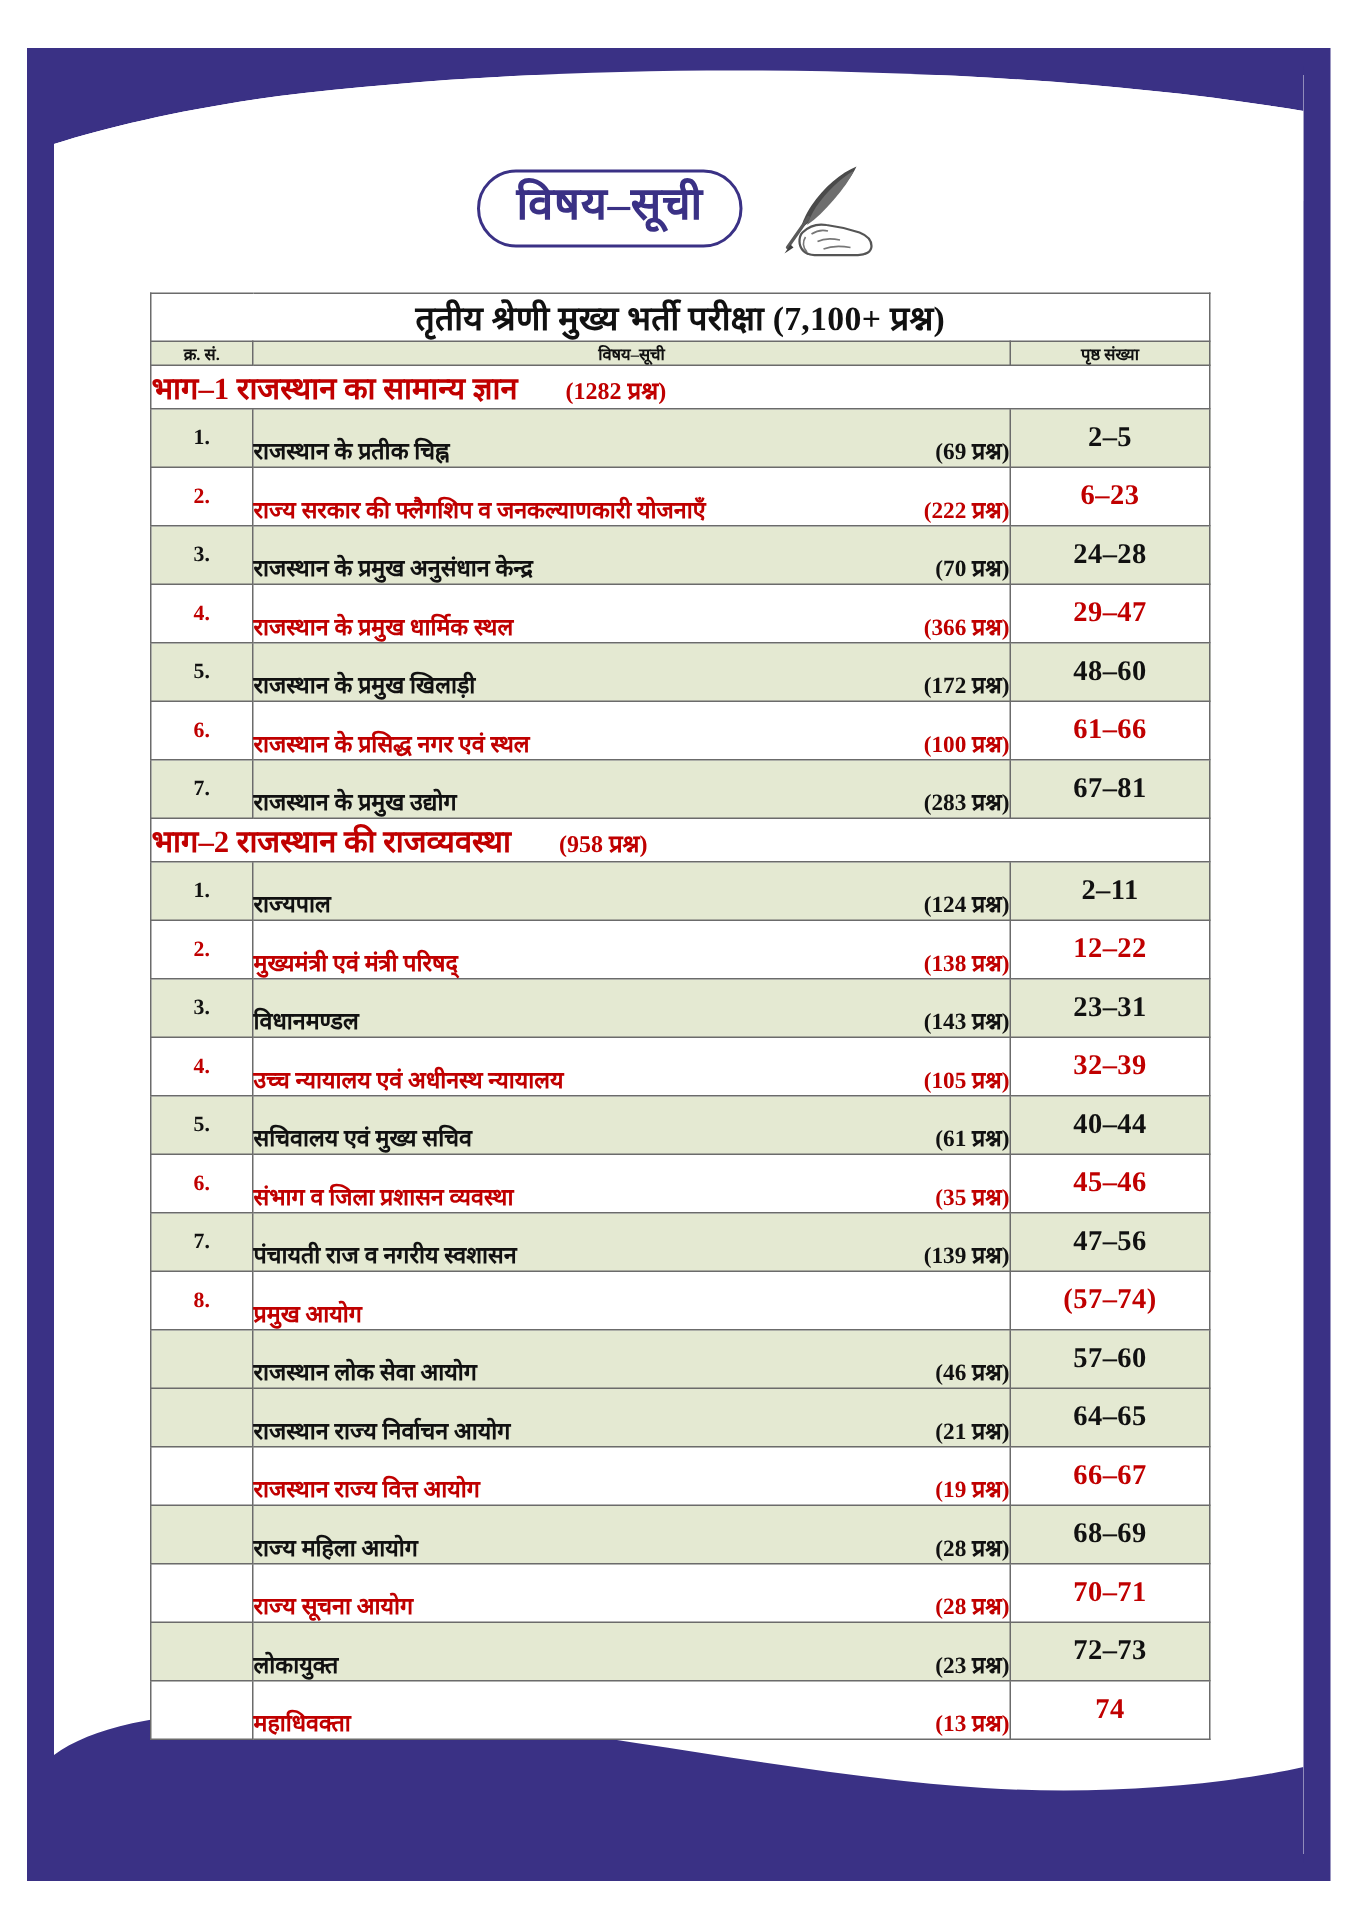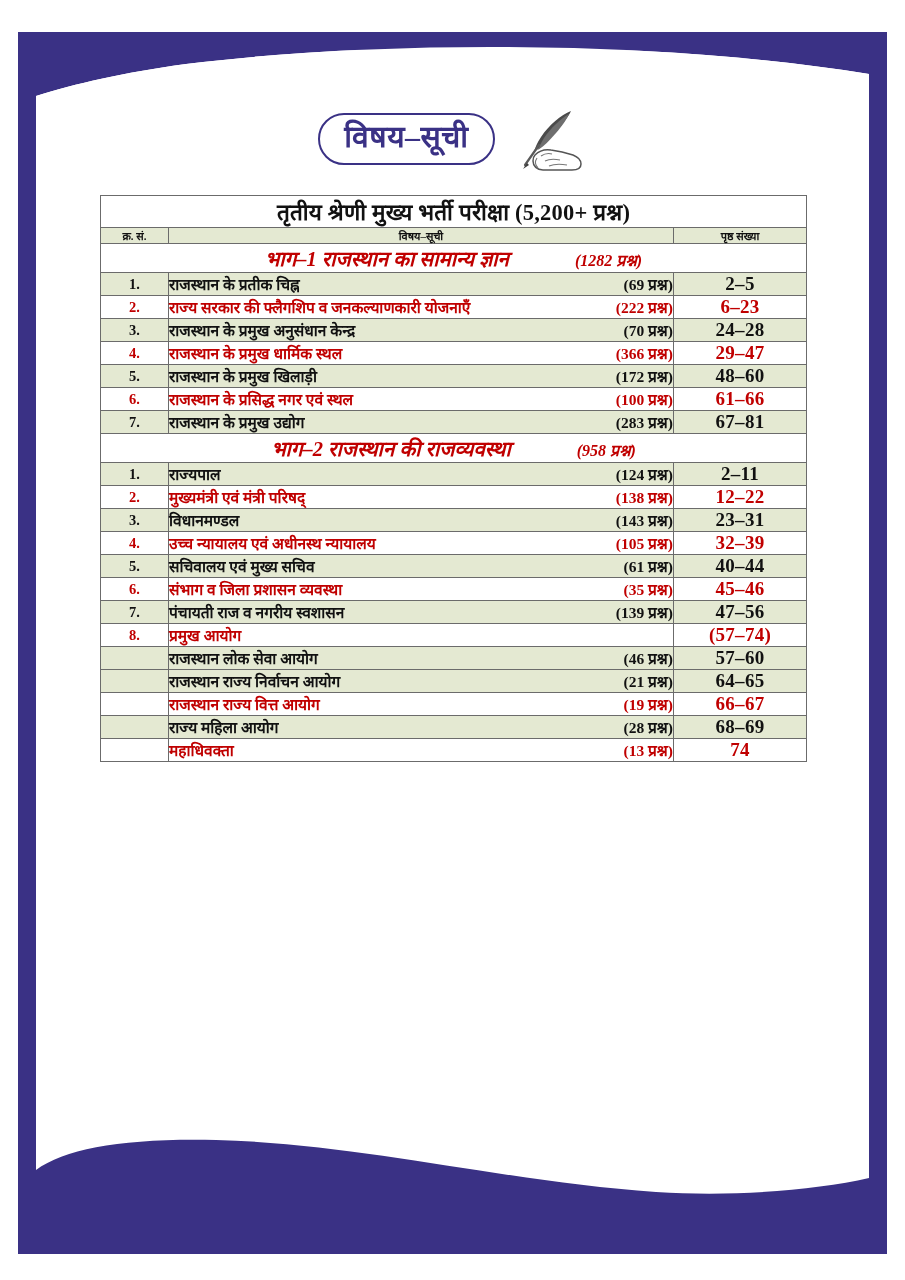--- a/index.html
+++ b/index.html
@@ -130,27 +130,25 @@
   }
 
   
   .part-head td {
     background: #ffffff;
     padding: 9px 8px 11px 8px;
   }
   .part-head .ph-inner {
     display: flex;
     align-items: baseline;
-    justify-content: center;
-    gap: 66px;
+    gap: 32px;
     font-size: 20.5px;
     font-weight: bold;
     color: var(--red, #C00000);
     white-space: nowrap;
-    font-style: italic;
   }
   .part-head .ph-count { font-size: 16px; }
 
   
   .sn {
     text-align: center;
     font-size: 14.5px;
     font-weight: bold;
     padding: 7px 2px 9px 2px;
   }
@@ -159,21 +157,21 @@
   }
   .subject-inner {
     display: flex;
     align-items: baseline;
     justify-content: space-between;
     gap: 10px;
     font-size: 15.5px;
     font-weight: bold;
     white-space: nowrap;
   }
-  .subject-name { text-align: left; }
+  .subject-name { text-align: left; margin-top: 16px; }
   .subject-count { text-align: left; flex: 0 0 auto; }
   .pg {
     text-align: center;
     font-size: 19px;
     font-weight: bold;
     padding: 7px 4px 9px 4px;
     letter-spacing: 0.3px;
   }
 </style>
 </head>
@@ -220,21 +218,21 @@
 
   <div class="toc-wrap">
     <table class="toc">
       <colgroup>
         <col class="c-sn">
           <col class="c-sub">
           <col class="c-pg">
       </colgroup>
       <tbody id="toc-body">
         <tr class="book-title">
-          <td colspan="3">तृतीय श्रेणी मुख्य भर्ती परीक्षा (5,200+ प्रश्न)</td>
+          <td colspan="3">तृतीय श्रेणी मुख्य भर्ती परीक्षा (7,100+ प्रश्न)</td>
         </tr>
         <tr class="col-head">
           <td>क्र. सं.</td>
           <td>विषय–सूची</td>
           <td>पृष्ठ संख्या</td>
         </tr>
       <tr class="part-head">
             <td colspan="3">
               <div class="ph-inner">
                 <span>भाग–1 राजस्थान का सामान्य ज्ञान</span>
@@ -437,20 +435,40 @@
                 <span class="subject-name">राज्य महिला आयोग</span>
                 <span class="subject-count">(28 प्रश्न)</span>
               </div>
             </td>
             <td class="pg">68–69</td>
           </tr>
           <tr class="row-white t-red">
             <td class="sn"></td>
             <td class="subject-cell">
               <div class="subject-inner">
+                <span class="subject-name">राज्य सूचना आयोग</span>
+                <span class="subject-count">(28 प्रश्न)</span>
+              </div>
+            </td>
+            <td class="pg">70–71</td>
+          </tr>
+          <tr class="row-green t-black">
+            <td class="sn"></td>
+            <td class="subject-cell">
+              <div class="subject-inner">
+                <span class="subject-name">लोकायुक्त</span>
+                <span class="subject-count">(23 प्रश्न)</span>
+              </div>
+            </td>
+            <td class="pg">72–73</td>
+          </tr>
+          <tr class="row-white t-red">
+            <td class="sn"></td>
+            <td class="subject-cell">
+              <div class="subject-inner">
                 <span class="subject-name">महाधिवक्ता</span>
                 <span class="subject-count">(13 प्रश्न)</span>
               </div>
             </td>
             <td class="pg">74</td>
           </tr>
         </tbody>
     </table>
   </div>
 

